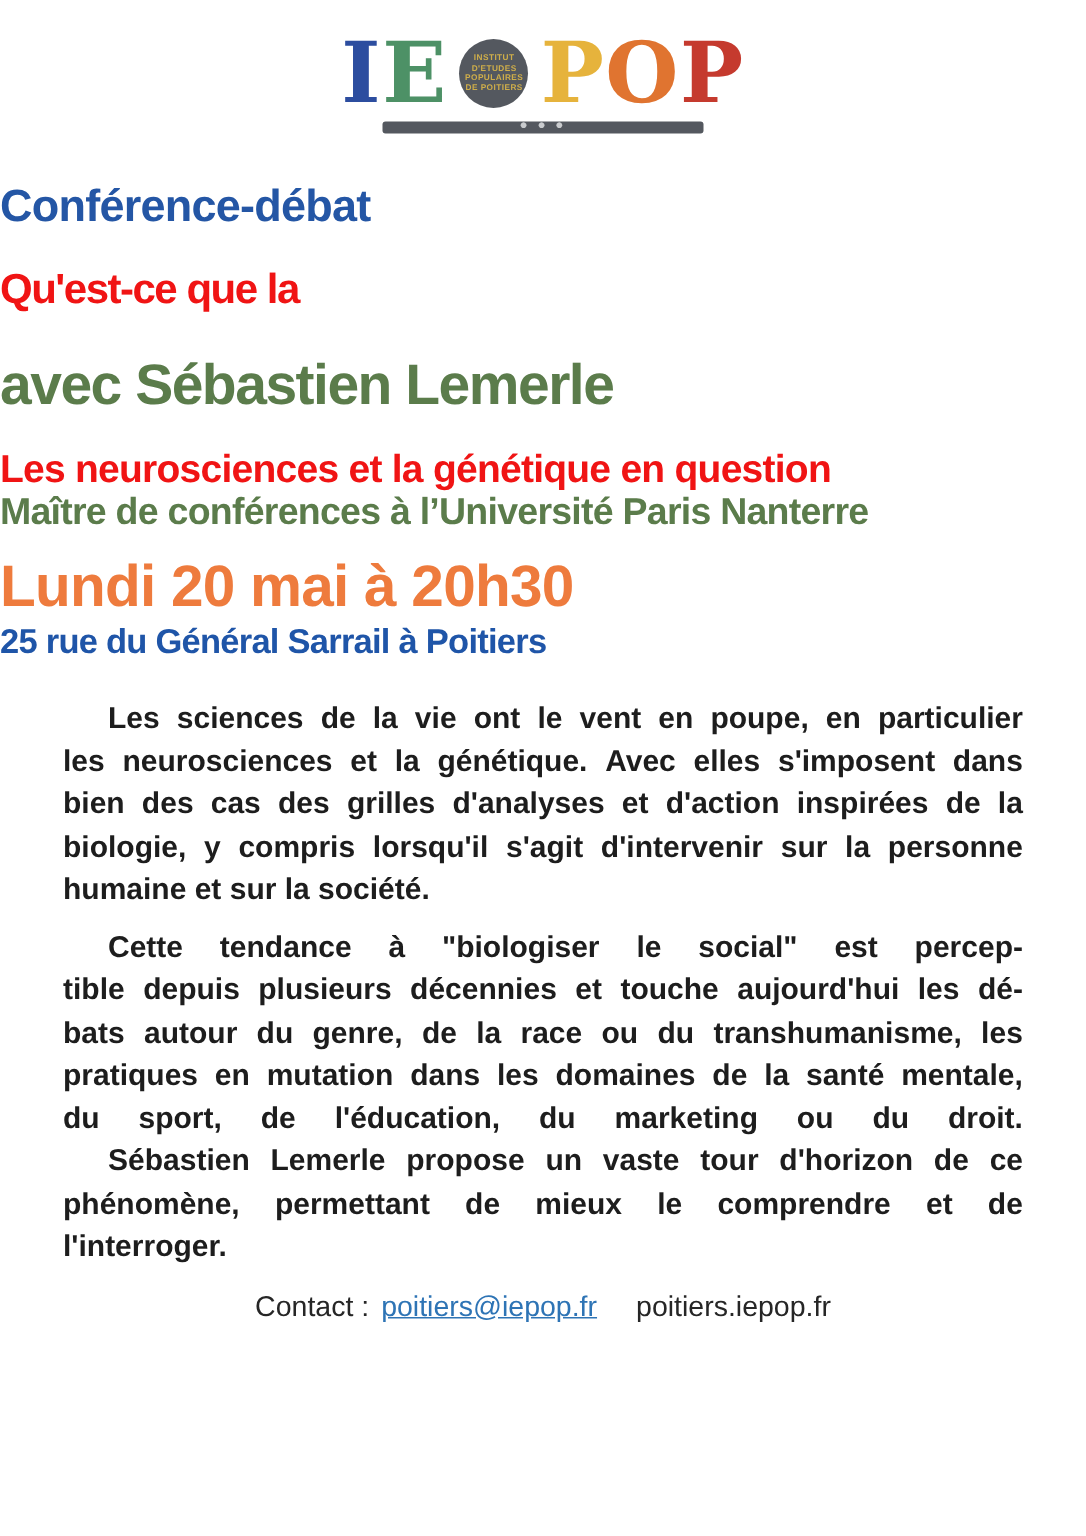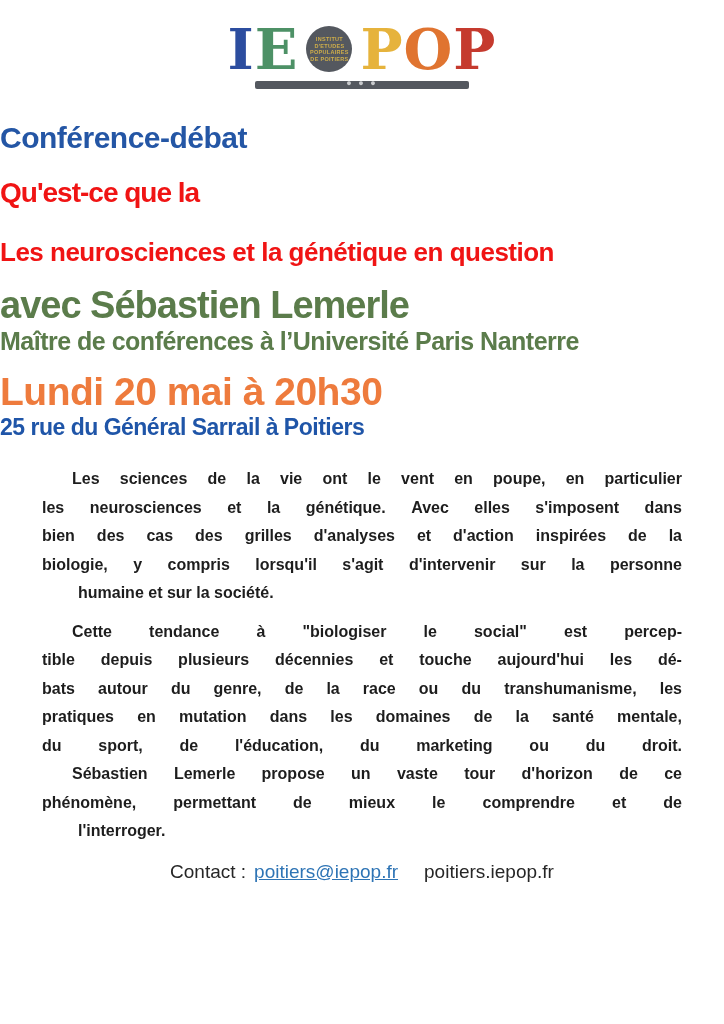--- a/index.html
+++ b/index.html
@@ -114,31 +114,31 @@
   .venue-address{
     font-size:23px;line-height:27px;
     color:var(--venue-blue);
     letter-spacing:-.5px;
   }
   
   .body-text{
     margin:24px 42px 0 42px;
     color:var(--body-ink);
     font-weight:bold;
-    font-size:16px;line-height:28.5px;
+    font-size:20px;line-height:28.5px;
   }
   .para{margin:0;}
   .para+.para{margin-top:10px;}
   .para.joined{margin-top:0;}
   .jline{
     display:flex;justify-content:space-between;
     white-space:nowrap;
   }
   .jline.indent{padding-left:30px;}
-  .lastline{display:block;text-align:left;margin-left:36px;}
+  .lastline{display:block;text-align:left;}
   
   .contact-row{
     margin-top:14px;
     text-align:center;
     font-size:19px;line-height:24px;
     color:#262626;
     font-weight:normal;
   }
   .contact-row a{
     color:var(--link-blue);
@@ -168,23 +168,23 @@
   <div class="logo-bar">
     <div class="dots">● ● ●</div>
   </div>
 
   <div class="h-center conf-label">Conférence-débat</div>
 
   <div class="h-center event-title">
     <span>Qu'est-ce que la</span>
   </div>
 
+  <div class="h-center speaker-name">avec Sébastien Lemerle</div>
+
   <div class="h-center event-subtitle">Les neurosciences et la génétique en question</div>
-
-  <div class="h-center speaker-name">avec Sébastien Lemerle</div>
   <div class="h-center speaker-affil">Maître de conférences à l’Université Paris Nanterre</div>
 
   <div class="h-center event-date">Lundi 20 mai à 20h30</div>
   <div class="h-center venue-address">25 rue du Général Sarrail à Poitiers</div>
 
   <div class="body-text">
 
     <div class="para">
       <div class="jline indent">
           <span>Les</span>

